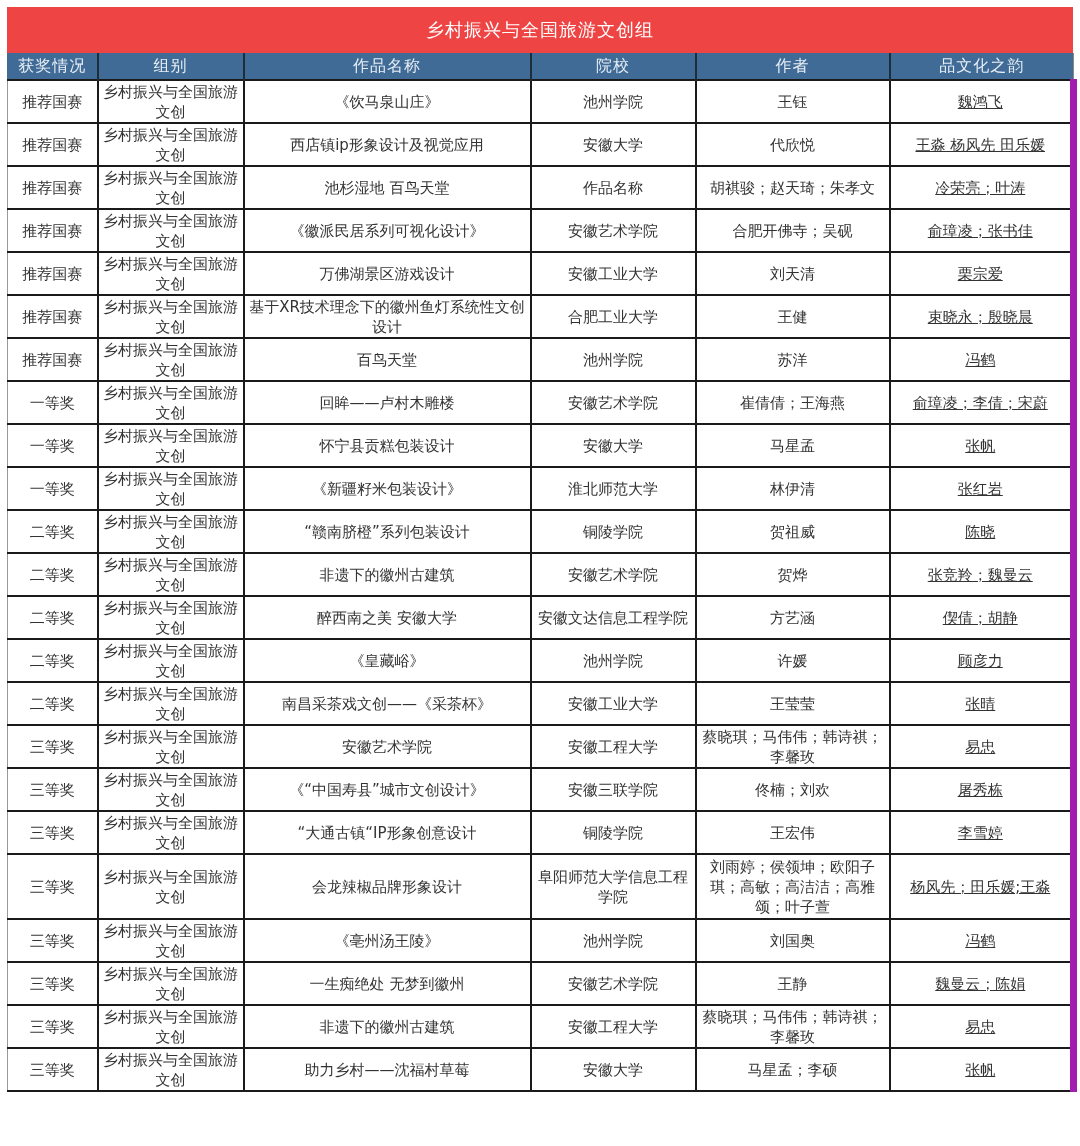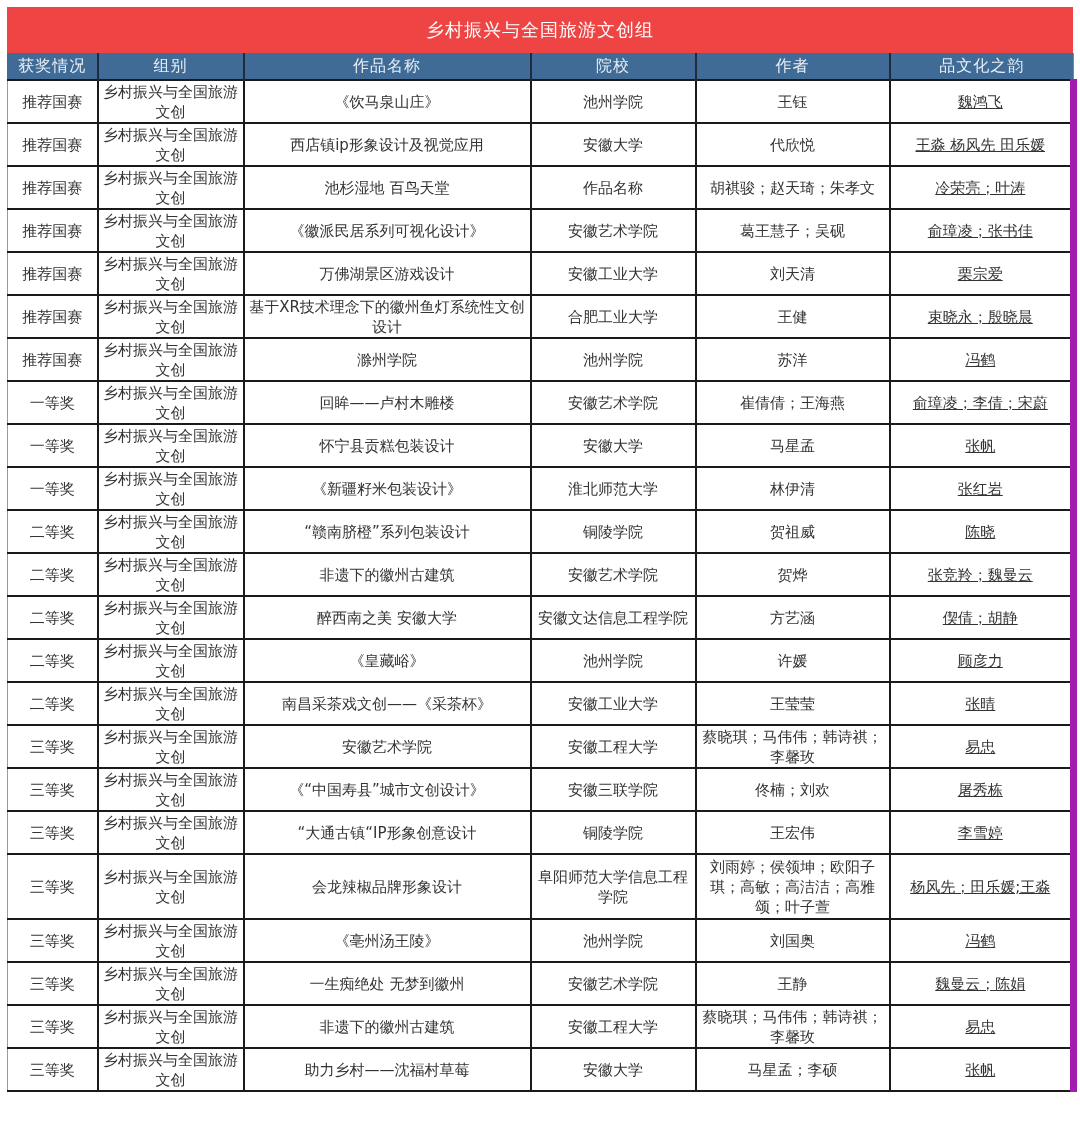--- a/index.html
+++ b/index.html
@@ -71,21 +71,21 @@
           <td>池杉湿地 百鸟天堂</td>
           <td>作品名称</td>
           <td>胡祺骏；赵天琦；朱孝文</td>
           <td>冷荣亮；叶涛</td>
         </tr>
         <tr>
           <td>推荐国赛</td>
           <td>乡村振兴与全国旅游文创</td>
           <td>《徽派民居系列可视化设计》</td>
           <td>安徽艺术学院</td>
-          <td>葛王慧子；吴砚</td>
+          <td>合肥开佛寺；吴砚</td>
           <td>俞璋凌；张书佳</td>
         </tr>
         <tr>
           <td>推荐国赛</td>
           <td>乡村振兴与全国旅游文创</td>
           <td>万佛湖景区游戏设计</td>
           <td>安徽工业大学</td>
           <td>刘天清</td>
           <td>栗宗爱</td>
         </tr>
@@ -93,21 +93,21 @@
           <td>推荐国赛</td>
           <td>乡村振兴与全国旅游文创</td>
           <td>基于XR技术理念下的徽州鱼灯系统性文创设计</td>
           <td>合肥工业大学</td>
           <td>王健</td>
           <td>束晓永；殷晓晨</td>
         </tr>
         <tr>
           <td>推荐国赛</td>
           <td>乡村振兴与全国旅游文创</td>
-          <td>滁州学院</td>
+          <td>百鸟天堂</td>
           <td>池州学院</td>
           <td>苏洋</td>
           <td>冯鹤</td>
         </tr>
         <tr>
           <td>一等奖</td>
           <td>乡村振兴与全国旅游文创</td>
           <td>回眸——卢村木雕楼</td>
           <td>安徽艺术学院</td>
           <td>崔倩倩；王海燕</td>

